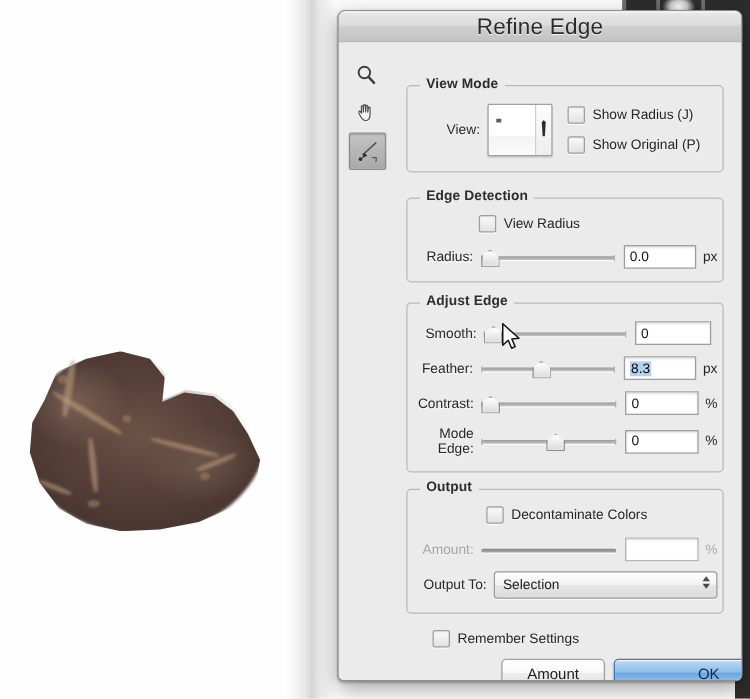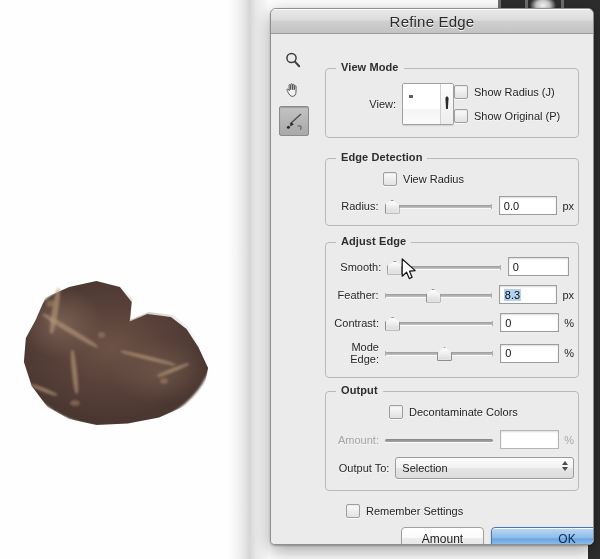--- a/index.html
+++ b/index.html
@@ -91,21 +91,21 @@
     background:linear-gradient(to bottom,#e9e9e9 0%,#dcdcdc 45%,#cfcfcf 52%,#c3c3c3 100%);
     border-bottom:1px solid #9a9a9a;
     border-radius:5px 5px 0 0;
     display:flex;align-items:center;justify-content:center;
     position:relative;
   }
   #titlebar .hl{
     position:absolute;left:0;top:0;right:0;height:1px;background:rgba(255,255,255,.85);
   }
   #dialog-title{
-    font-size:15px;color:#2b2b2b;letter-spacing:.2px;
+    font-size:18px;color:#2b2b2b;letter-spacing:.2px;
     text-shadow:0 1px 0 rgba(255,255,255,.85);
   }
   #dialog-body{
     position:relative;height:510px;
     background:#ebebeb;
   }
 
   
   #tool-strip{position:absolute;left:8px;top:12px;width:32px;}
   .tool-btn{
@@ -309,21 +309,21 @@
           <circle cx="4.4" cy="15.2" r="1.5" fill="#2a2a2a"></circle>
           <path d="M13.5 14 L17 14 L17 17" fill="none" stroke="#5a5a5a" stroke-width="1"></path>
           <path d="M16 16.6 L17.4 17.2 L16.2 17.9 Z" fill="#5a5a5a"></path>
         </svg>
       </div>
     </div>
 
     <div class="group" style="left:54px;top:34px;width:252px;height:68px;">
       <div class="group-title">View Mode</div>
 
-      <div class="row" style="left:28px;top:14px;">
+      <div class="row" style="left:16px;top:14px;">
         <div class="lbl" style="width:42px;">View:</div>
         <div id="view-popup" style="margin-left:6px;">
           <div id="view-thumb">
             <div class="dot"></div>
           </div>
           <div id="view-arrow">
             <svg width="8" height="22" viewBox="0 0 8 22">
               <path d="M4 3 L5.6 5 L4.9 16 L3.1 16 L2.4 5 Z" fill="#2b2b2b"></path>
             </svg>
           </div>

